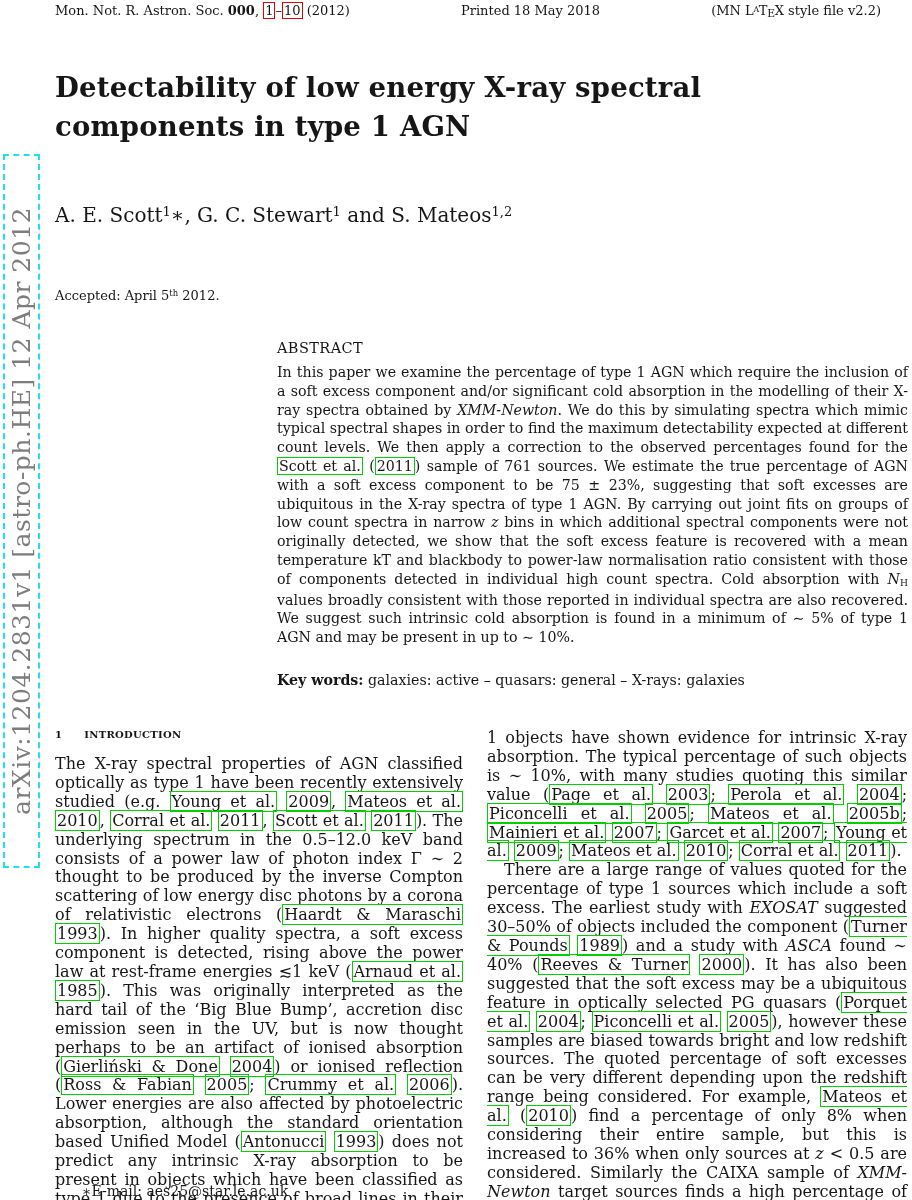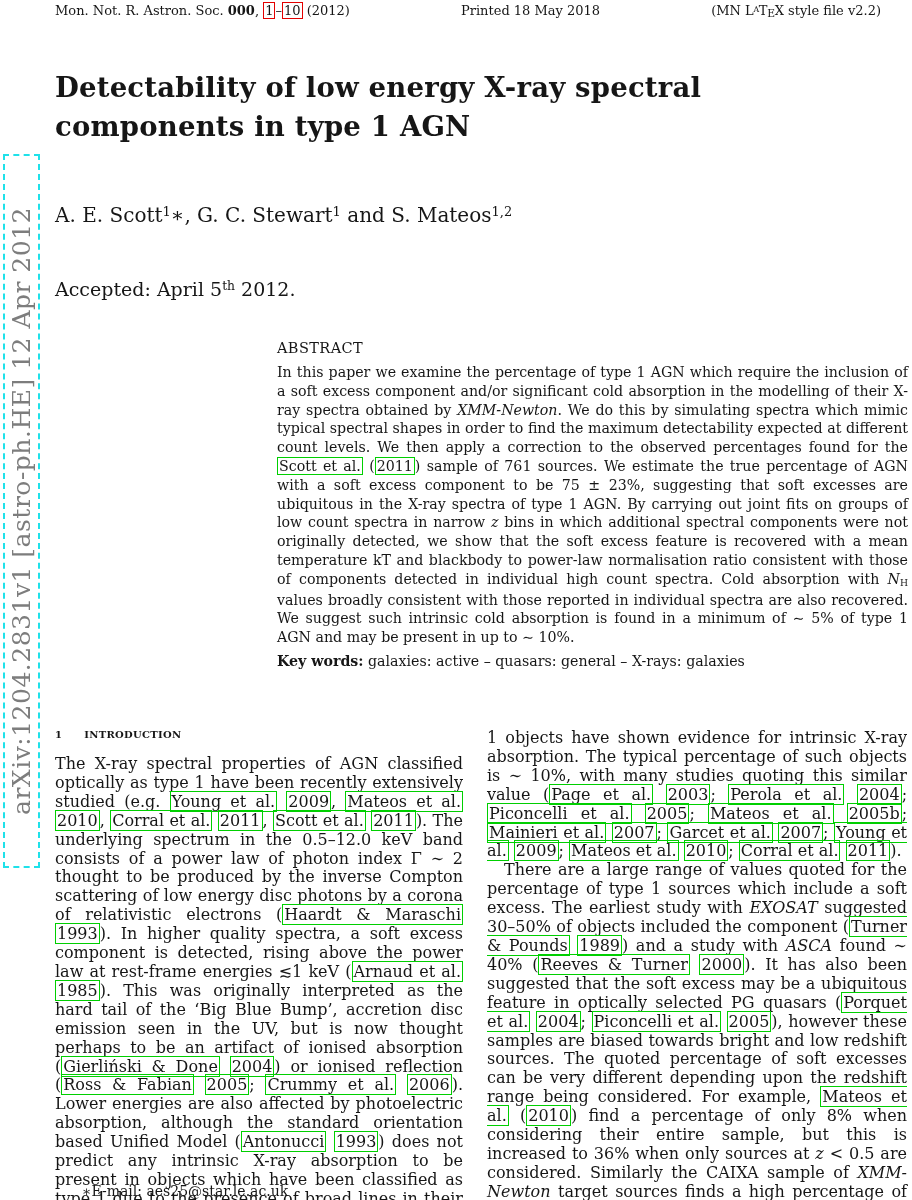--- a/index.html
+++ b/index.html
@@ -20,27 +20,27 @@
            display:flex;justify-content:space-between;font-size:13px;}
   .jheader .part{white-space:nowrap;}
 
   
   .ptitle{position:absolute;top:68px;left:55px;width:842px;
           font-size:27.5px;font-weight:700;line-height:1.42;letter-spacing:.2px;}
 
   .authors{position:absolute;top:172px;left:55px;width:800px;font-size:20px;margin-top:31px;}
   .affils{position:absolute;top:202px;left:55px;width:820px;
           font-size:12.6px;line-height:16px;}
-  .accepted{position:absolute;top:278px;left:55px;font-size:19px;}
+  .accepted{position:absolute;top:288px;left:55px;font-size:13px;}
 
   
   .abs{position:absolute;top:328px;left:277px;width:631px;}
   .abs-head{font-size:14.5px;font-weight:400;letter-spacing:.4px;margin-top:12px;}
   .abs-body{margin-top:7px;font-size:14.2px;line-height:18.8px;text-align:justify;}
-  .abs-keys{margin-top:6px;font-size:14.2px;}
+  .abs-keys{margin-top:25px;font-size:14.2px;}
 
   
   .cols{position:absolute;top:729px;left:55px;width:852px;display:flex;gap:24px;}
   .col-l{width:408px;}
   .col-r{width:420px;}
   .sec-head{font-size:10px;font-weight:700;margin-bottom:15px;letter-spacing:.3px;}
   .sec-head .num{margin-right:22px;}
   .para{font-size:16px;line-height:18.9px;text-align:justify;}
   .para.indent{text-indent:17px;}
 

